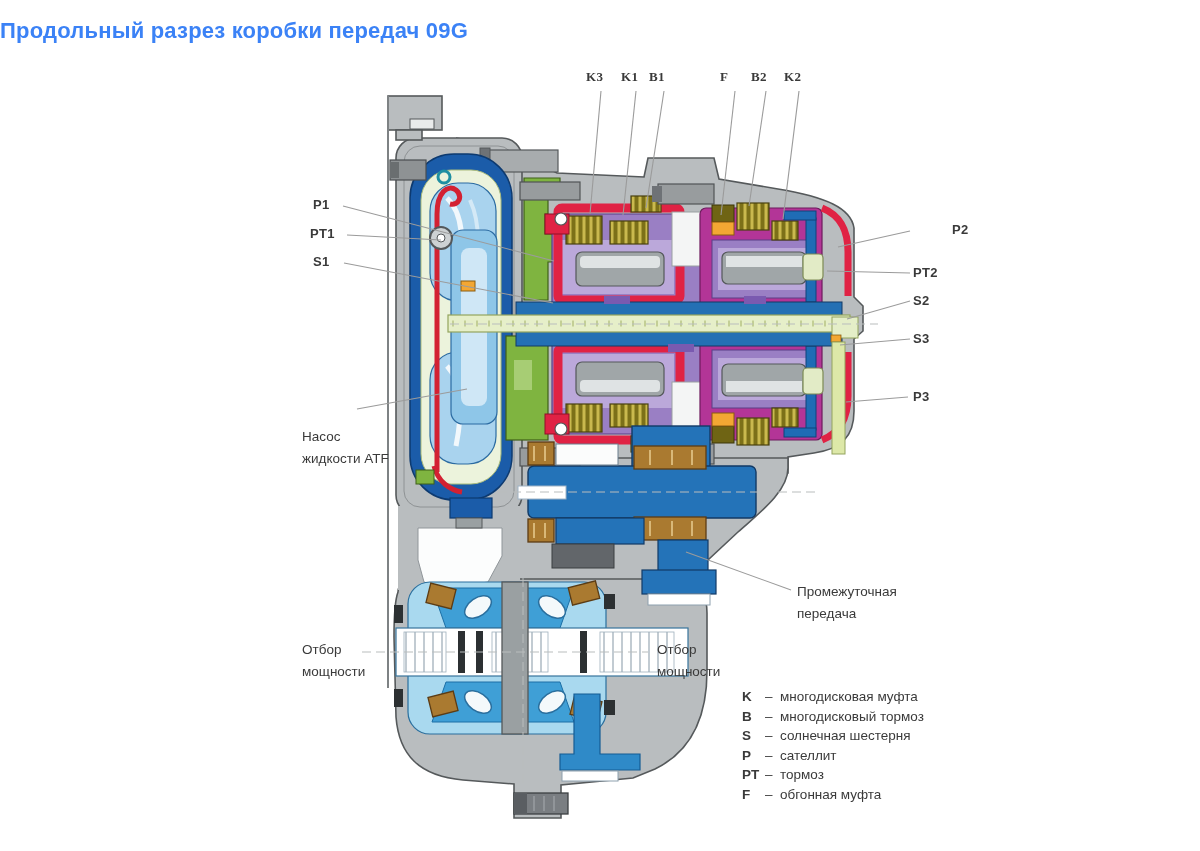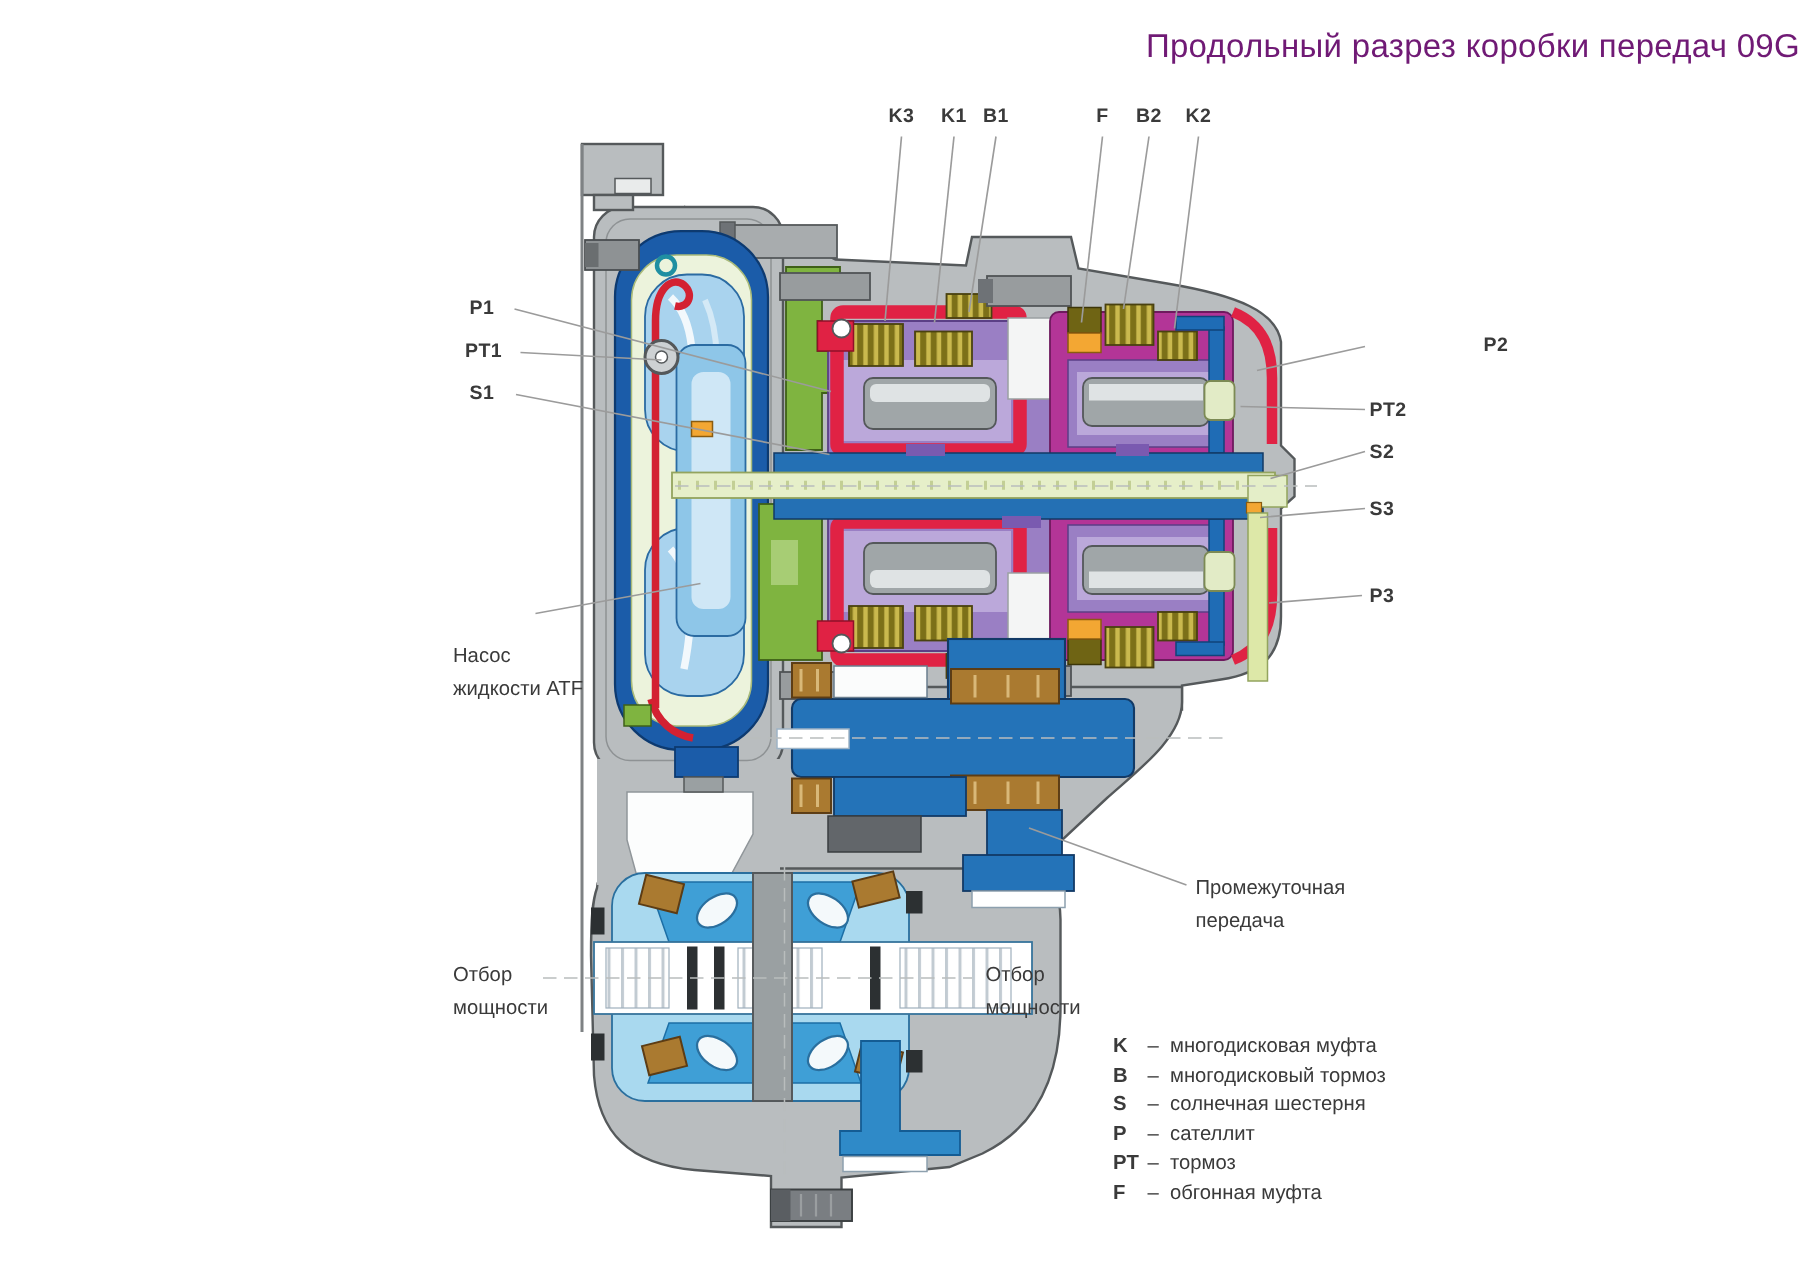--- a/index.html
+++ b/index.html
@@ -1,22 +1,22 @@
 <!DOCTYPE html>
 <html><head>
 <meta charset="utf-8">
 <style>
   html,body{margin:0;padding:0;background:#ffffff;}
   .stage{position:relative;width:1200px;height:851px;background:#ffffff;overflow:hidden;
          font-family:"Liberation Sans","DejaVu Sans",sans-serif;}
-  .title{position:absolute;left:0;top:18px;width:1200px;text-align:right;margin:0;
-         font-size:22px;font-weight:normal;color:#701a75;letter-spacing:.2px;}
+  .title{position:absolute;left:0;top:18px;width:1200px;text-align:left;margin:0;
+         font-size:22px;font-weight:bold;color:#3b82f6;letter-spacing:.2px;}
   .lbl{position:absolute;color:#3a3a3a;font-size:13px;line-height:15px;white-space:nowrap;}
   .code{font-weight:bold;letter-spacing:.3px;}
-  .codec{text-align:center;width:30px;}
+  .codec{text-align:left;width:30px;font-family:Liberation Serif, serif;}
   .words span{display:block;line-height:22px;font-size:13.5px;}
   .legend{position:absolute;left:742px;top:687px;}
   .lg-row{display:grid;grid-template-columns:23px 15px auto;line-height:19.5px;
           font-size:13.5px;color:#3a3a3a;}
   .lg-code{font-weight:bold;}
   svg{position:absolute;left:0;top:0;}
 </style>
 </head>
 <body>
 
@@ -233,21 +233,21 @@
 
 <div class="lbl code" style="left:313px;top:197px;">P1</div>
 <div class="lbl code" style="left:310px;top:226px;">PT1</div>
 <div class="lbl code" style="left:313px;top:254px;">S1</div>
 
 <div class="lbl words" style="left:302px;top:398px;margin-top:28px;">
   <span>Насос</span>
   <span>жидкости ATF</span>
 </div>
 
-<div class="lbl code" style="left:950px;top:222px;padding-left:39px;">P2</div>
+<div class="lbl code" style="left:913px;top:222px;padding-left:39px;">P2</div>
 <div class="lbl code" style="left:913px;top:265px;">PT2</div>
 <div class="lbl code" style="left:913px;top:293px;">S2</div>
 <div class="lbl code" style="left:913px;top:331px;">S3</div>
 <div class="lbl code" style="left:913px;top:389px;">P3</div>
 
 <div class="lbl words" style="left:797px;top:581px;">
   <span>Промежуточная</span>
   <span>передача</span>
 </div>
 

